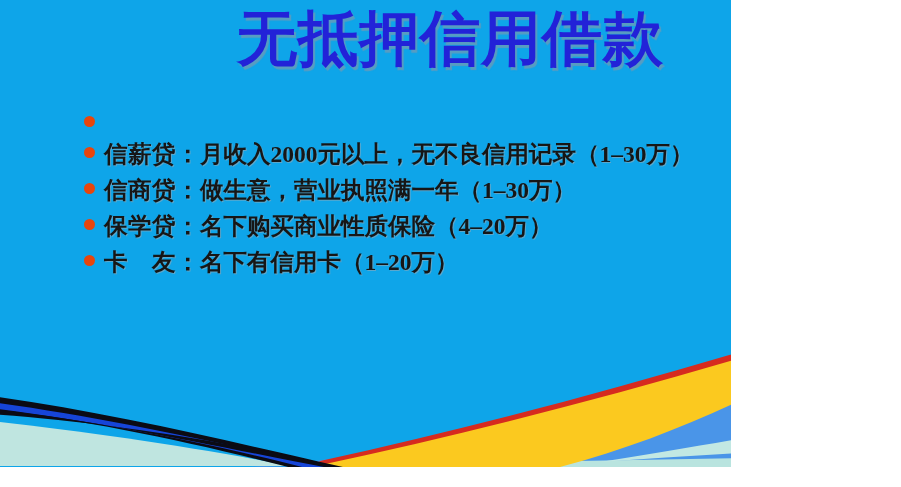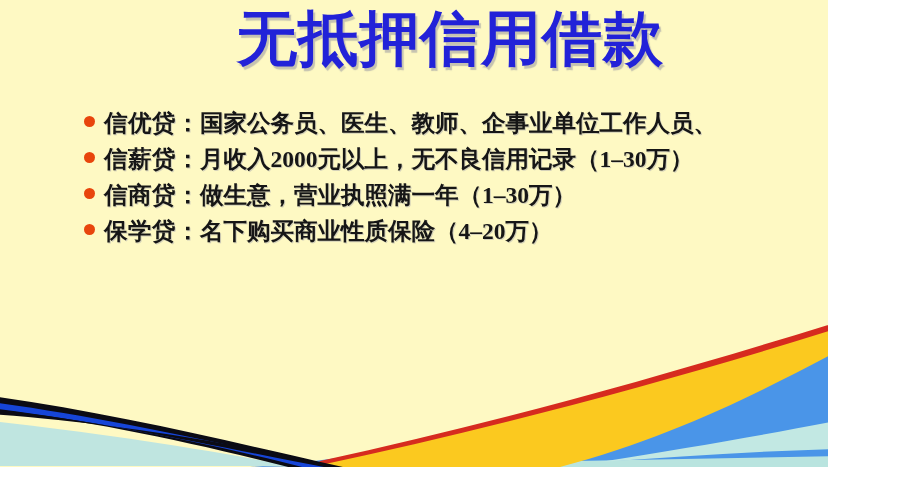--- a/index.html
+++ b/index.html
@@ -5,23 +5,23 @@
   html, body {
     margin: 0;
     padding: 0;
     background: #ffffff;
   }
   body {
     font-family: "Liberation Serif", "DejaVu Serif", serif;
   }
   #poster {
     position: relative;
-    width: 828px;
+    width: 731px;
     height: 487px;
-    background: #fef9c3;
+    background: #0ea5e9;
     overflow: hidden;
   }
 
   
   #decor {
     position: absolute;
     left: 0;
     top: 0;
     width: 901px;
     height: 487px;
@@ -123,23 +123,20 @@
 
   <div id="title">无抵押信用借款</div>
 
   <div id="list">
 
     <div class="row">
       <div class="bullet-cell">
         <span class="bullet"></span>
       </div>
       <div class="textwrap">
-        <div class="line">
-          <span class="label">信优贷：</span><span class="desc">国家公务员、医生、教师、企事业单位工作人员、</span>
-        </div>
       </div>
     </div>
 
     <div class="row">
       <div class="bullet-cell">
         <span class="bullet"></span>
       </div>
       <div class="textwrap">
         <div class="line">
           <span class="label">信薪贷：</span><span class="desc">月收入2000元以上，无不良信用记录（1–30万）</span>
@@ -163,17 +160,27 @@
       <div class="bullet-cell">
         <span class="bullet"></span>
       </div>
       <div class="textwrap">
         <div class="line">
           <span class="label">保学贷：</span><span class="desc">名下购买商业性质保险（4–20万）</span>
         </div>
       </div>
     </div>
 
+    <div class="row">
+      <div class="bullet-cell">
+        <span class="bullet"></span>
+      </div>
+      <div class="textwrap">
+        <div class="line">
+          <span class="label">卡　友：</span><span class="desc">名下有信用卡（1–20万）</span>
+        </div>
+      </div>
+    </div>
 
 
 
   </div>
 </div>
 
 </body></html>

